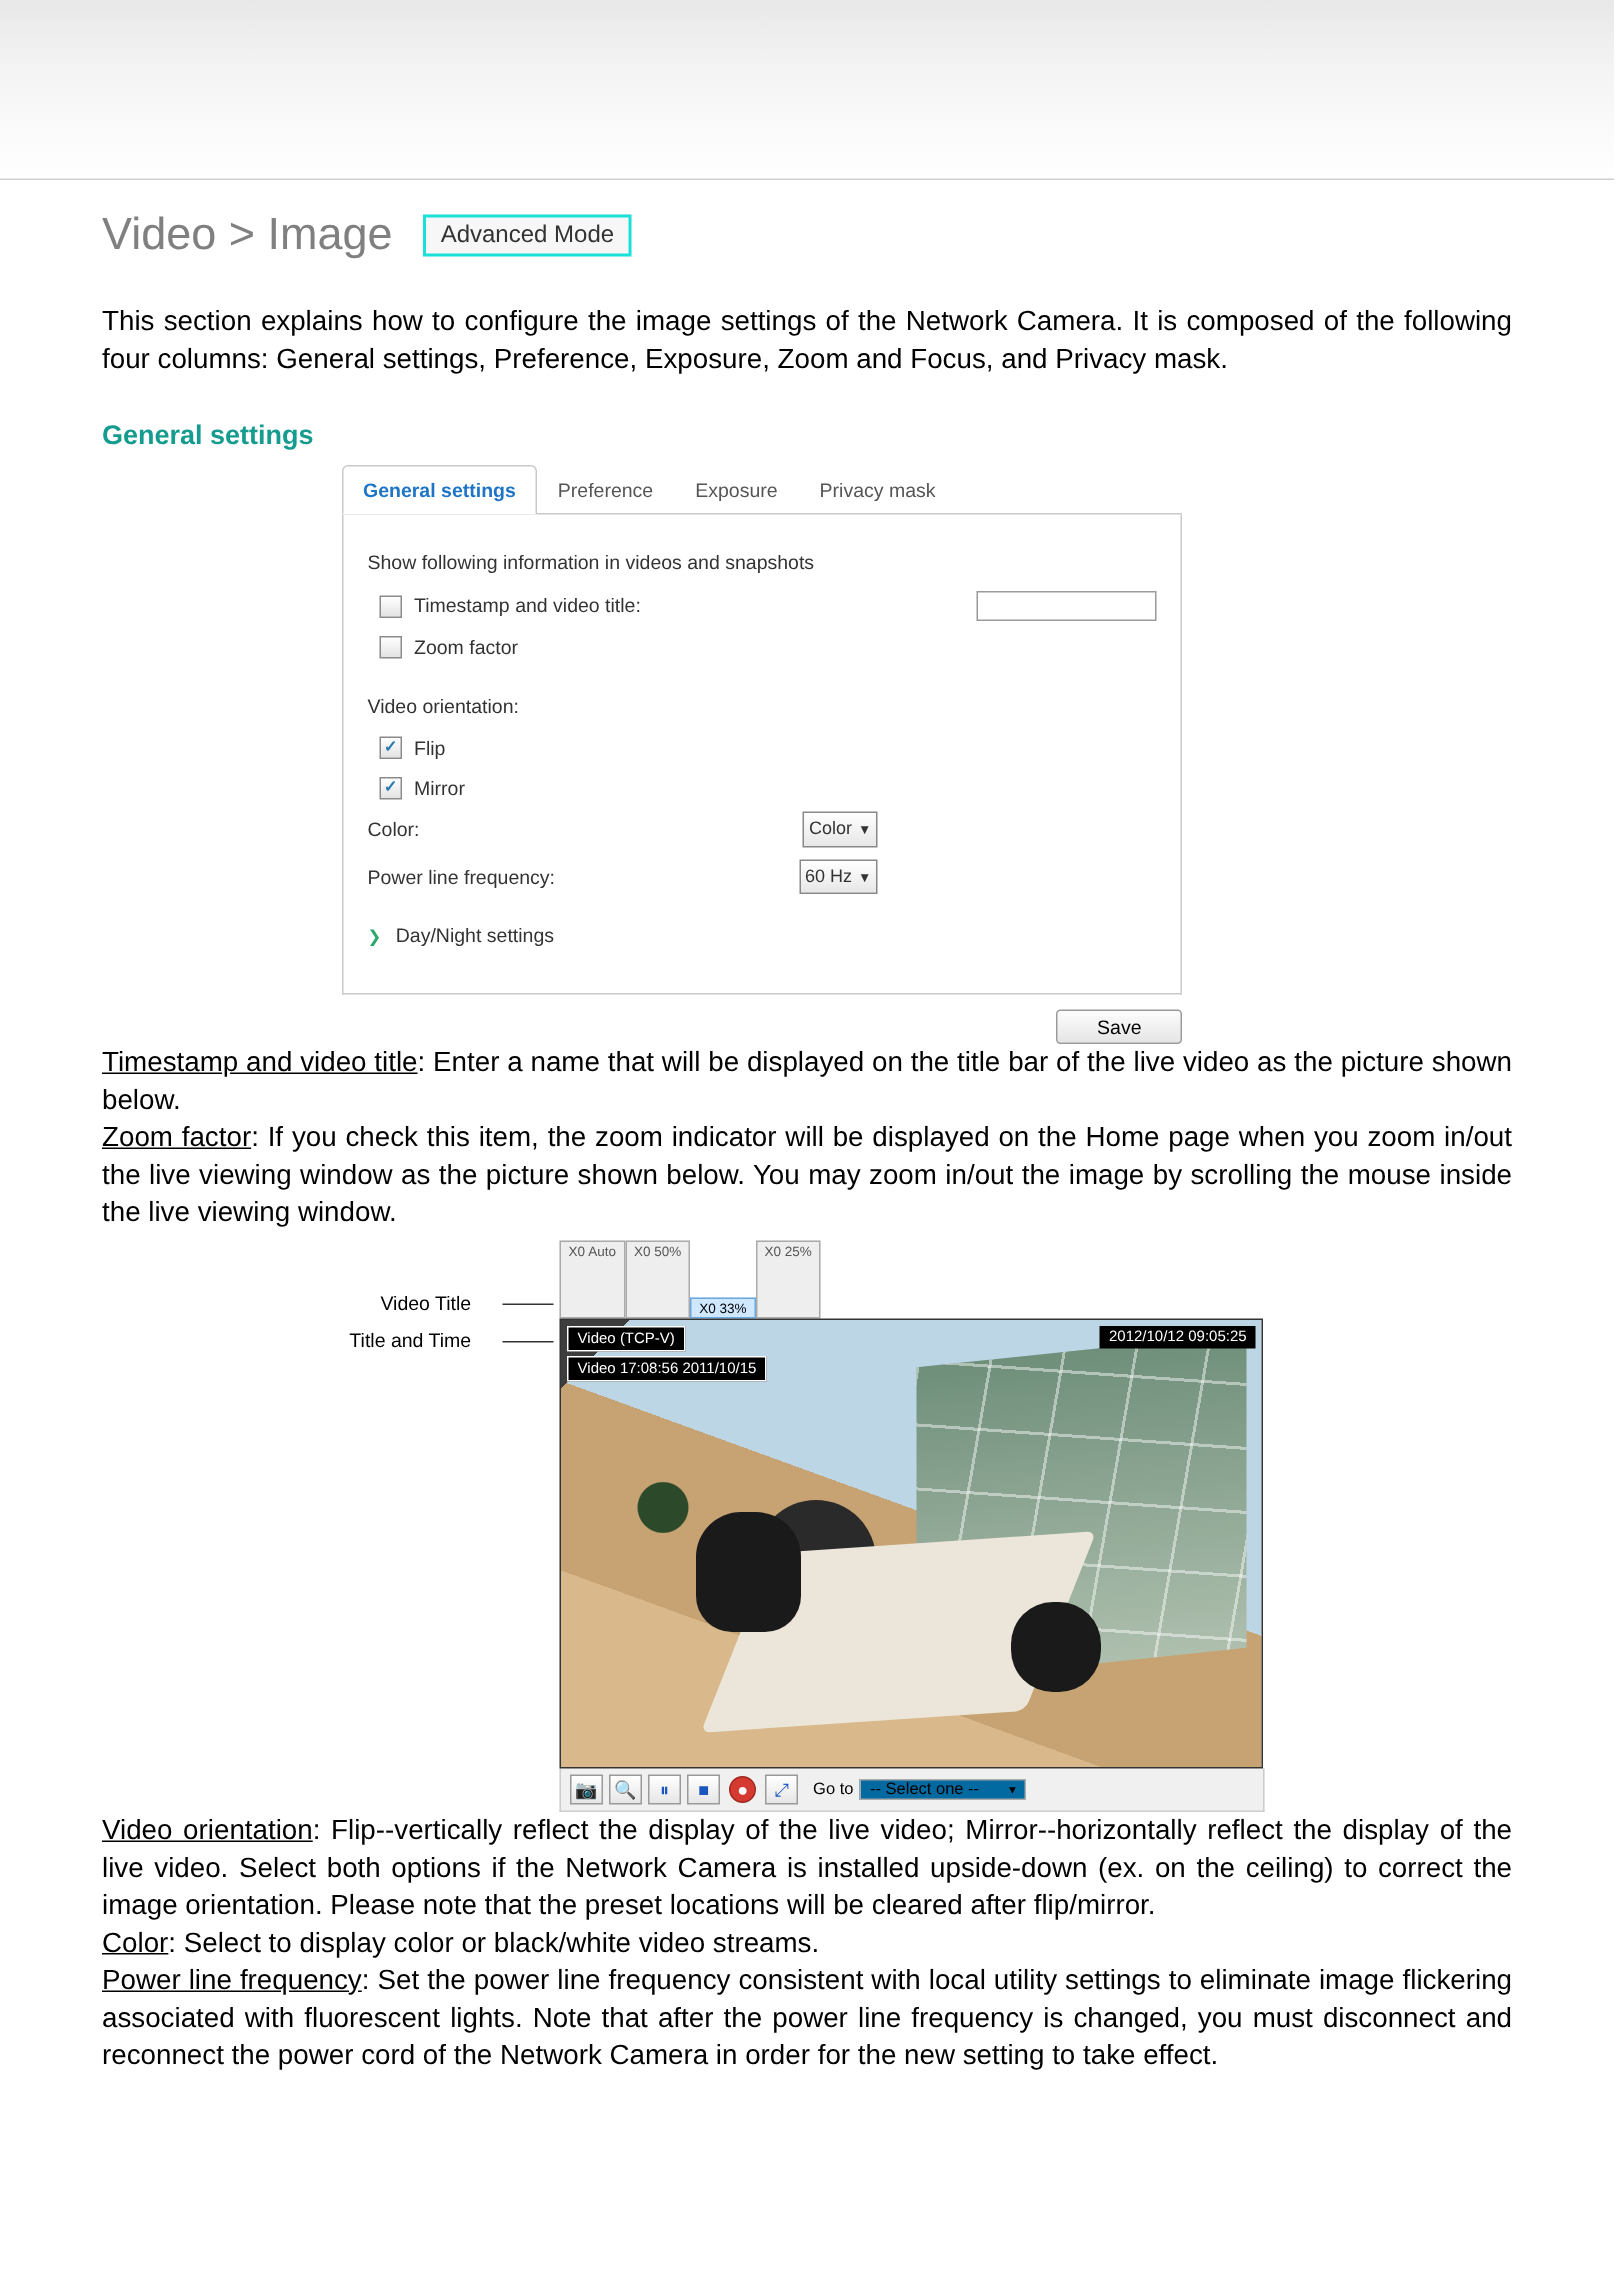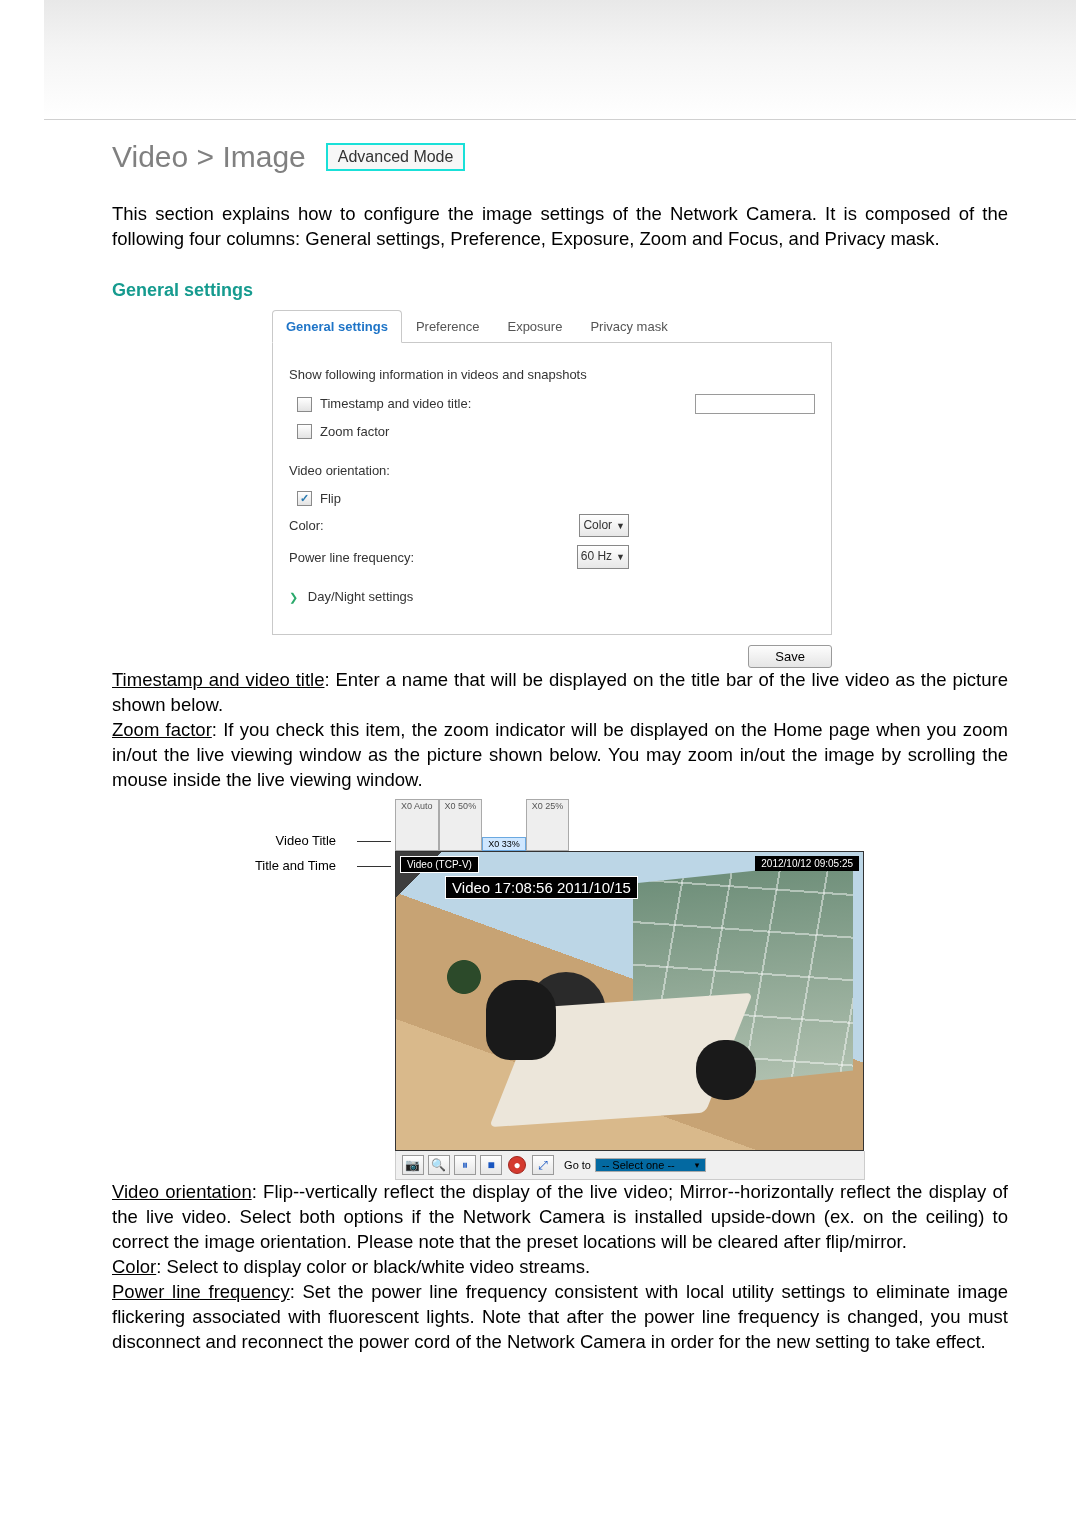--- a/index.html
+++ b/index.html
@@ -6,21 +6,20 @@
   html, body {
     margin: 0; padding: 0;
     font-family: Arial, Helvetica, sans-serif;
     background: #fff;
     color: #000;
     width: 1080px;
   }
   .page {
     width: 1076px;
     background: #fff;
-    padding-left: 44px;
   }
   .top-gradient {
     height: 120px;
     background: linear-gradient(to bottom, #e8e8e8 0%, #f4f4f4 40%, #ffffff 100%);
     border-bottom: 1px solid #d0d0d0;
   }
   .content {
     padding: 0 68px 60px 68px;
   }
   .title-row {
@@ -164,23 +163,22 @@
   }
   .overlay-tl {
     position: absolute; top: 4px; left: 4px;
     background: #000; color: #fff;
     font-size: 10px; padding: 2px 6px;
     border: 1px solid #fff;
   }
   .overlay-tl2 {
     position: absolute; top: 24px; left: 4px;
     background: #000; color: #fff;
-    font-size: 15px; padding: 2px 6px;
+    font-size: 10px; padding: 2px 6px;
     border: 1px solid #fff;
-    margin-left: 45px;
   }
   .overlay-tr {
     position: absolute; top: 4px; right: 4px;
     background: #000; color: #fff;
     font-size: 10px; padding: 2px 6px;
   }
   
   .rug { position:absolute; bottom:30px; left:120px; width:210px; height:120px; background:#ece6da; transform: skewX(-25deg) rotate(-4deg); border-radius:6px; }
   .sofa { position:absolute; bottom:90px; left:90px; width:70px; height:80px; background:#1a1a1a; border-radius:30px 30px 24px 24px; }
   .chair1 { position:absolute; bottom:50px; left:300px; width:60px; height:60px; background:#1a1a1a; border-radius:28px; }
@@ -245,20 +243,24 @@
           </div>
           <div class="chk-row">
             <span class="chk"></span>
             <span>Zoom factor</span>
           </div>
 
           <div style="margin-top:16px">Video orientation:</div>
           <div class="chk-row">
             <span class="chk checked"></span>
             <span>Flip</span>
+          </div>
+          <div class="chk-row">
+            <span class="chk checked"></span>
+            <span>Mirror</span>
           </div>
 
           <div class="row-sel" style="margin-top:0">
             <span>Color:</span>
             <span class="select">
               <span>Color</span>
               <span class="caret">▼</span>
             </span>
           </div>
           <div class="row-sel">

